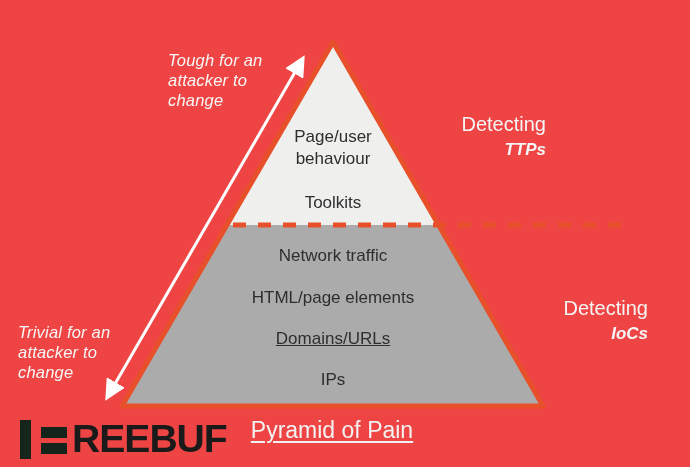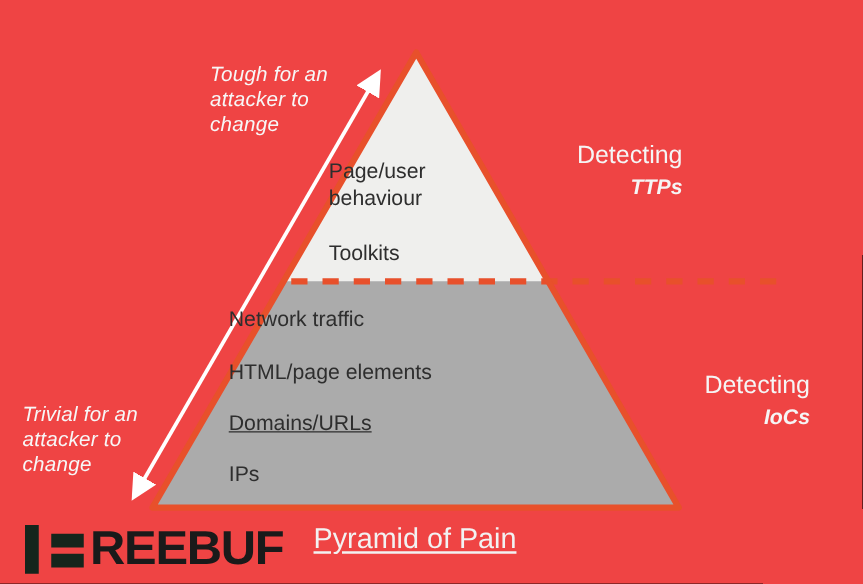--- a/index.html
+++ b/index.html
@@ -29,20 +29,21 @@
     font-style: italic;
     font-size: 16.5px;
     line-height: 20px;
     color: #f7f7f7;
     letter-spacing: 0.2px;
   }
   .level-label {
     color: #2e2e2e;
     font-size: 17px;
     line-height: 22px;
+    text-align: center;
   }
   .detect-label {
     color: #f5f5f5;
     font-size: 20px;
     line-height: 25px;
     text-align: right;
   }
   .detect-label .bold-line {
     font-weight: bold;
     font-size: 17px;

